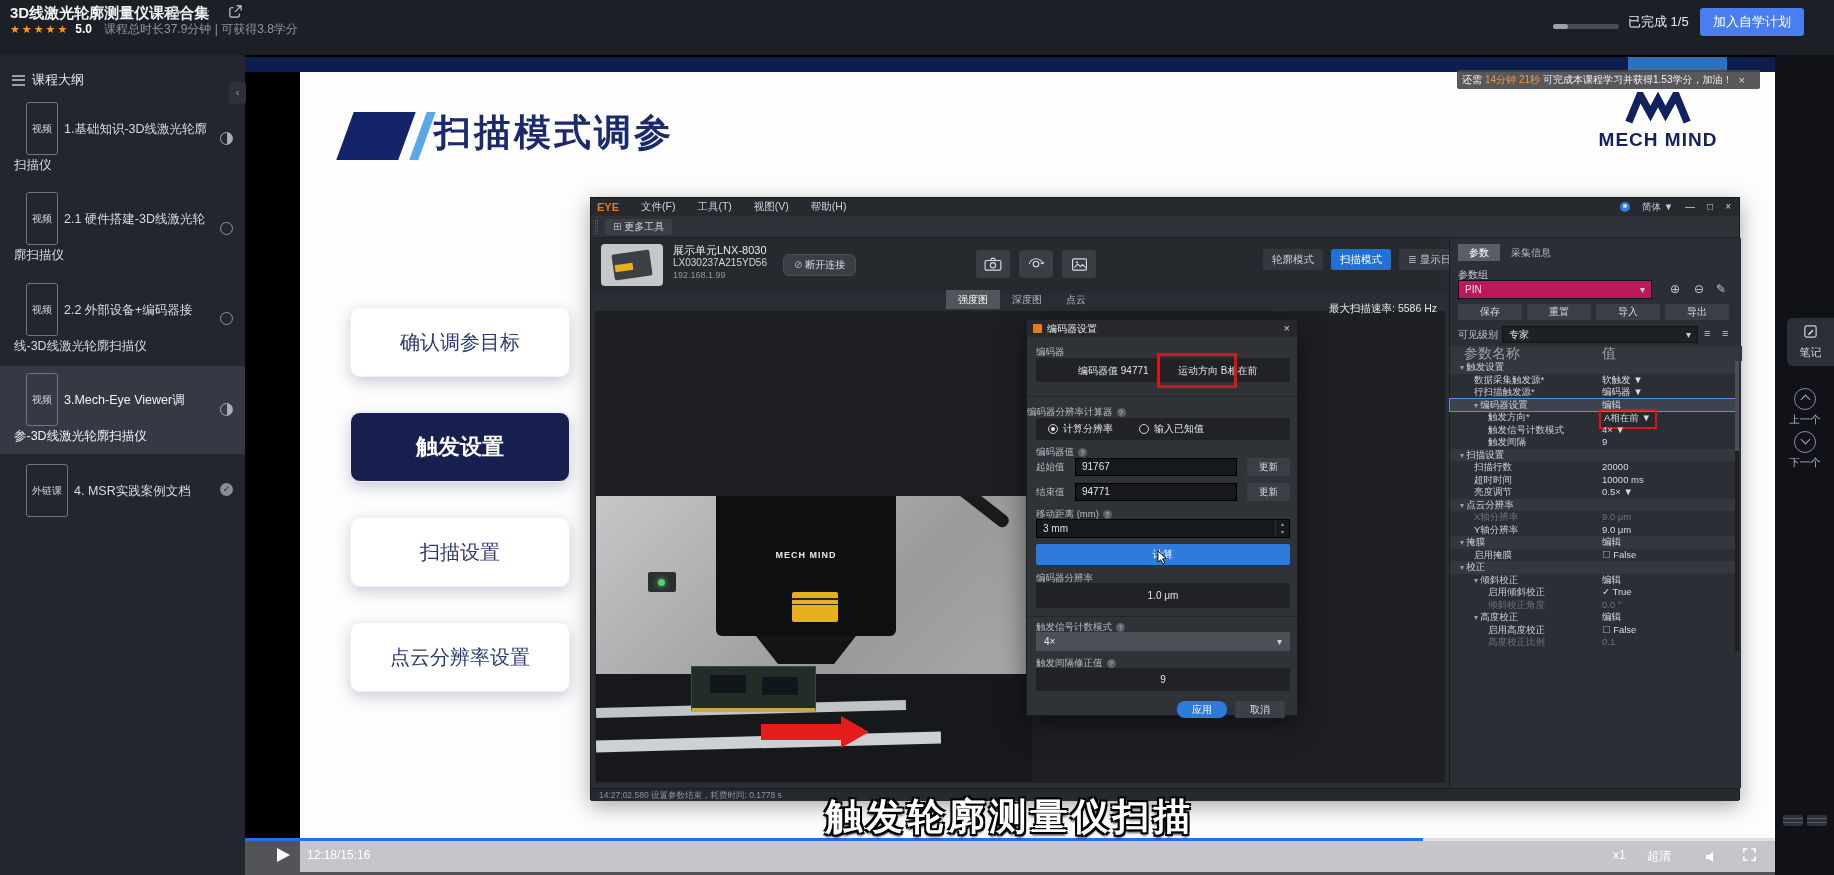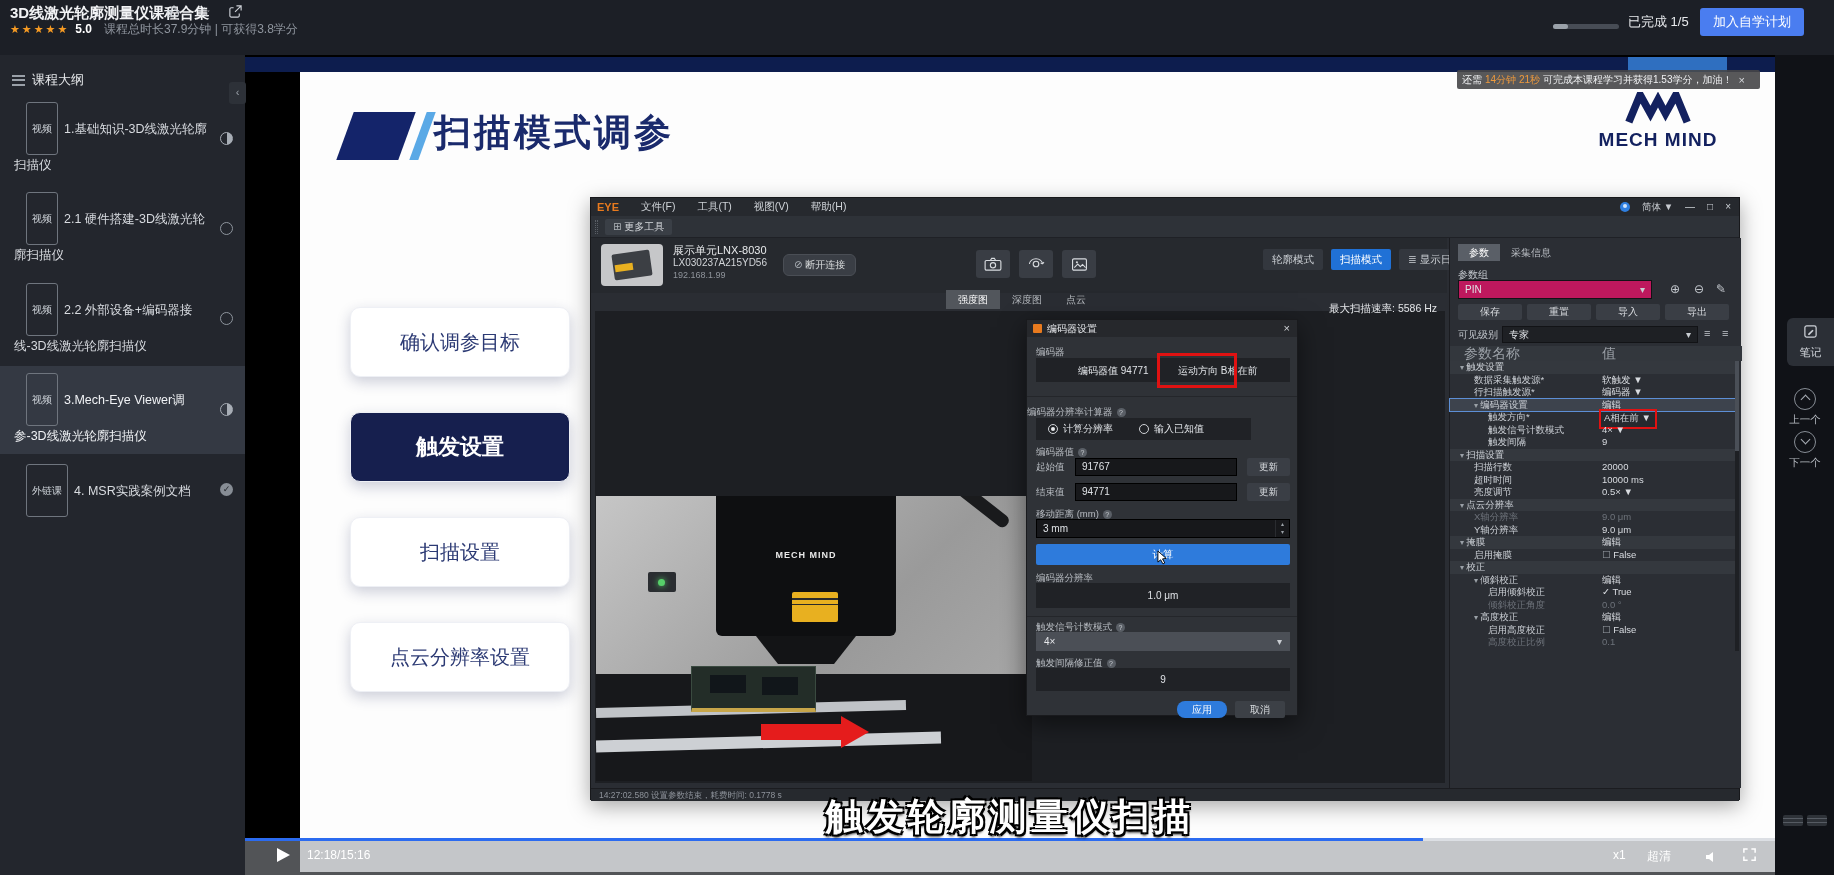--- a/index.html
+++ b/index.html
@@ -120,21 +120,21 @@
 #dlg-close{position:absolute;right:7px;top:0;font-size:11px;color:#cfd2d6;line-height:17px;cursor:pointer;}
 .dlbl{position:absolute;font-size:9.5px;color:#b7bbc1;white-space:nowrap;}
 .q{display:inline-block;width:9px;height:9px;border-radius:50%;background:#5a5f66;color:#c9cdd2;font-size:7px;line-height:9px;text-align:center;margin-left:4px;vertical-align:0px;}
 .q::after{content:"?";}
 .dark-row{position:absolute;background:#202226;}
 #enc-row{left:9px;top:38px;width:254px;height:24px;}
 #enc-val{position:absolute;left:42px;top:6px;font-size:10px;color:#dfe2e6;}
 #enc-dir{position:absolute;left:142px;top:6px;font-size:10px;color:#dfe2e6;}
 #red1{position:absolute;left:130px;top:33px;width:80px;height:35px;border:3px solid #e01212;z-index:5;}
 .dsep{position:absolute;left:0;width:270px;height:1px;background:#24262a;}
-#radio-row{left:9px;top:98px;width:215px;height:22px;display:flex;align-items:center;gap:26px;padding-left:12px;}
+#radio-row{left:9px;top:98px;width:254px;height:22px;display:flex;align-items:center;gap:26px;padding-left:12px;}
 .radio{display:flex;align-items:center;font-size:10px;color:#dfe2e6;gap:5px;}
 .rdot{width:10px;height:10px;border:1px solid #cfd2d6;border-radius:50%;position:relative;}
 .radio.sel .rdot::after{content:"";position:absolute;left:2px;top:2px;width:4px;height:4px;border-radius:50%;background:#e8eaed;}
 .dinput{position:absolute;height:18px;background:#17181b;border:1px solid #000;color:#dfe2e6;font-size:10px;line-height:16px;padding-left:6px;}
 .dbtn{position:absolute;height:18px;background:#3a3e45;border-radius:2px;color:#d8dbdf;font-size:9.5px;text-align:center;line-height:18px;cursor:pointer;}
 #spinner{position:absolute;left:9px;top:199px;width:254px;height:19px;background:#17181b;border:1px solid #000;color:#dfe2e6;font-size:10px;line-height:17px;padding-left:6px;}
 #spin-arrows{position:absolute;right:0;top:0;width:14px;height:17px;border-left:1px solid #2a2c30;color:#9aa0a6;font-size:6px;text-align:center;line-height:8px;cursor:pointer;}
 #calc-btn{position:absolute;left:9px;top:224px;width:254px;height:21px;background:#2e7bdc;border-radius:2px;color:#fff;font-size:10.5px;text-align:center;line-height:21px;cursor:pointer;}
 #cursor{position:absolute;left:130px;top:230px;z-index:6;}
 #res-box{left:9px;top:263px;width:254px;height:25px;text-align:center;font-size:10px;color:#dfe2e6;line-height:25px;}

